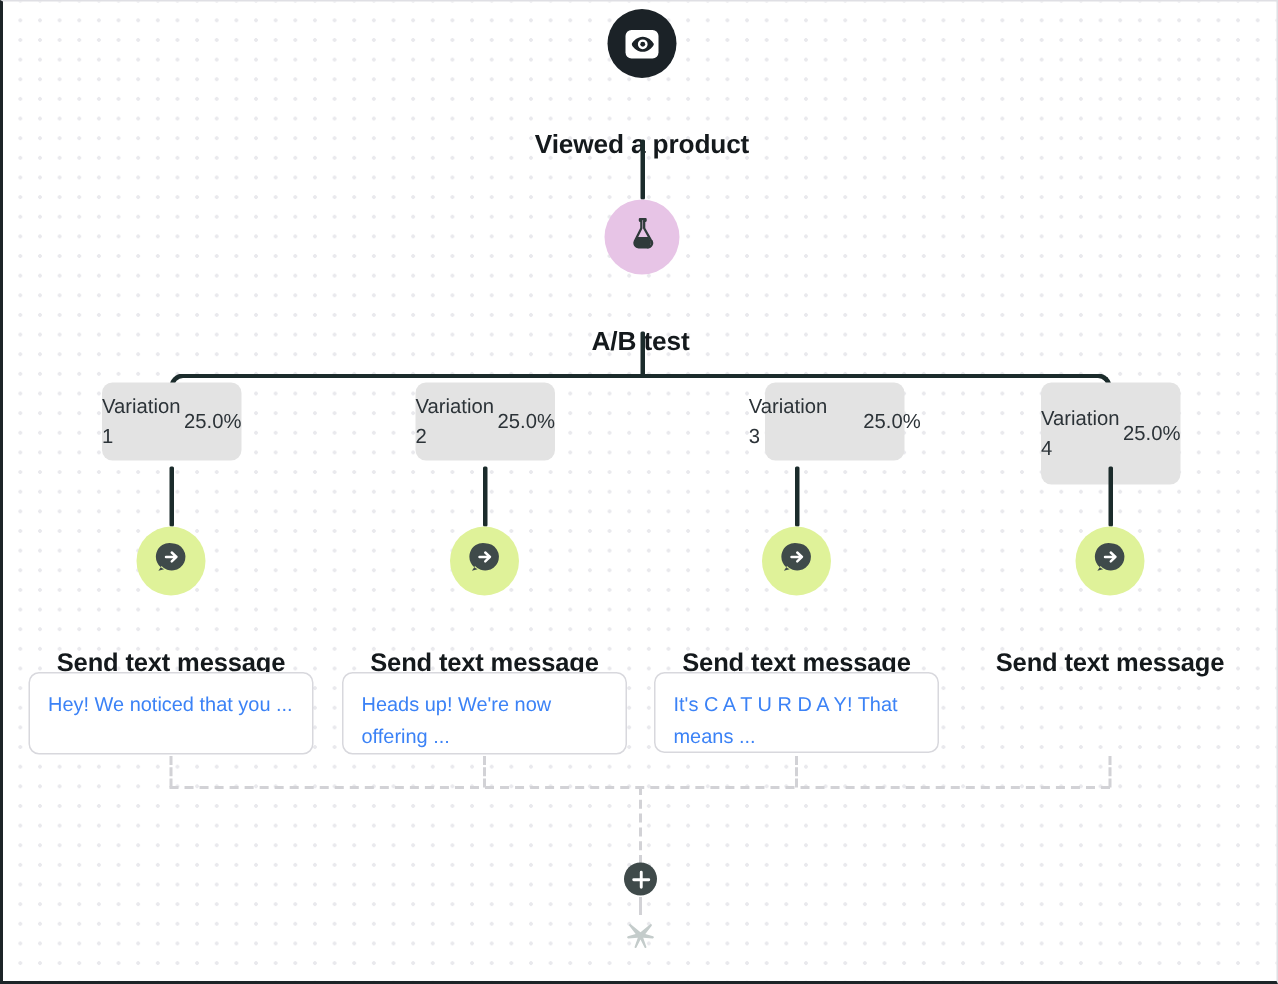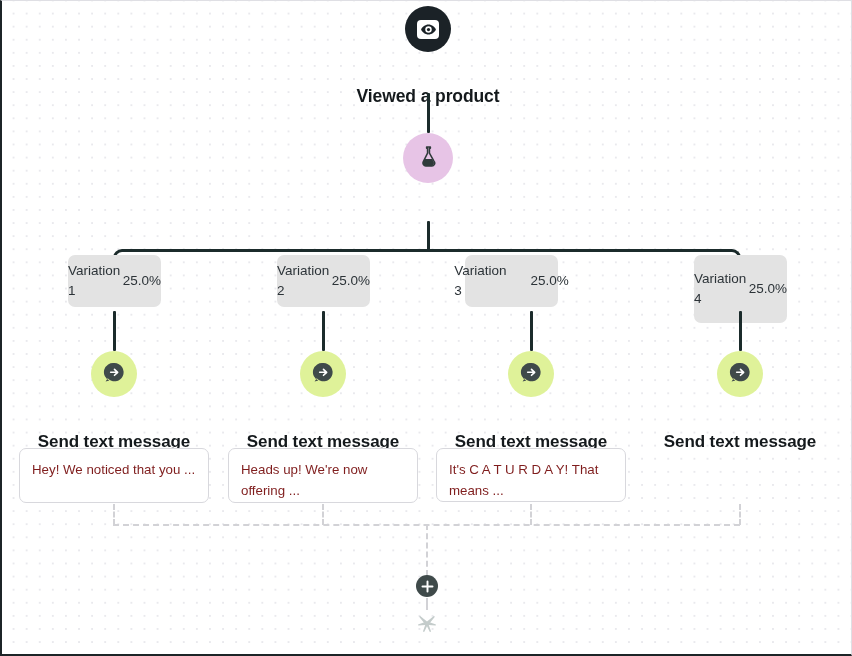--- a/index.html
+++ b/index.html
@@ -110,21 +110,21 @@
 
   
   .msg-card {
     position: absolute;
     background: #ffffff;
     border: 1px solid #d8d8dd;
     border-radius: 7px;
     padding: 11px 12px;
     font-size: 13.3px;
     line-height: 1.55;
-    color: #7f1d1d;
+    color: #3b82f6;
     overflow: hidden;
   }
 
   
   .plus-button {
     position: absolute;
     width: 22px; height: 22px;
     border-radius: 50%;
     background: #3f4a4a;
     display: flex; align-items: center; justify-content: center;
@@ -153,20 +153,21 @@
   <div class="vline" style="left:424.5px; top:92px; height:40px;"></div>
 
   <div class="node-circle node-abtest" style="left:401px; top:132px;">
     <span>
       <svg width="17" height="21" viewBox="0 0 18 22" aria-hidden="true">
         <path d="M7 1h4v1.2H10v5.3l4.6 8.2A3.1 3.1 0 0 1 11.9 21H6.1a3.1 3.1 0 0 1-2.7-4.3L8 7.5V2.2H7V1z" fill="none" stroke="#2f3a3a" stroke-width="1.6" stroke-linejoin="round"></path>
         <path d="M5.1 13.6h7.8l1.7 3.1A3.1 3.1 0 0 1 11.9 21H6.1a3.1 3.1 0 0 1-2.7-4.3l1.7-3.1z" fill="#2f3a3a"></path>
       </svg>
     </span>
   </div>
+  <div class="node-label label-abtest" style="left:335px; top:194px; width:180px;">A/B test</div>
 
   <div class="vline" style="left:424.5px; top:220px; height:30px;"></div>
 
   <div class="branch-bar" style="left:111px; top:248px; width:628px; height:12px;"></div>
 
   <div class="variation-chip" style="left:66px; top:254px; width:93px; height:52px;">
     <span>Variation 1</span>
     <span>25.0%</span>
   </div>
   <div class="vline" style="left:111px; top:310px; height:40px;"></div>
@@ -194,21 +195,21 @@
         <path d="M12 2.2a9.5 9.5 0 1 1-7.1 15.8l-2.2 3.4 4-1.1A9.5 9.5 0 0 1 12 2.2z" fill="#3f4a4a"></path>
         <path d="M8 11.8h7M12 8.7l3.3 3.1L12 14.9" fill="none" stroke="#ffffff" stroke-width="1.7" stroke-linecap="round" stroke-linejoin="round"></path>
       </svg>
     </span>
   </div>
   <div class="node-label label-message" style="left:221px; top:409px; width:200px;">Send text message</div>
   <div class="msg-card" style="left:226px; top:447px; width:190px; height:55px;">
     <span>Heads up! We're now offering ...</span>
   </div>
 
-  <div class="variation-chip" style="left:463px; top:254px; width:93px; height:52px;gap:24px;">
+  <div class="variation-chip" style="left:508px; top:254px; width:93px; height:52px;gap:24px;">
     <span>Variation 3</span>
     <span>25.0%</span>
   </div>
   <div class="vline" style="left:528px; top:310px; height:40px;"></div>
   <div class="node-circle node-message" style="left:506px; top:350px;">
     <span>
       <svg width="23" height="23" viewBox="0 0 24 24" aria-hidden="true">
         <path d="M12 2.2a9.5 9.5 0 1 1-7.1 15.8l-2.2 3.4 4-1.1A9.5 9.5 0 0 1 12 2.2z" fill="#3f4a4a"></path>
         <path d="M8 11.8h7M12 8.7l3.3 3.1L12 14.9" fill="none" stroke="#ffffff" stroke-width="1.7" stroke-linecap="round" stroke-linejoin="round"></path>
       </svg>

